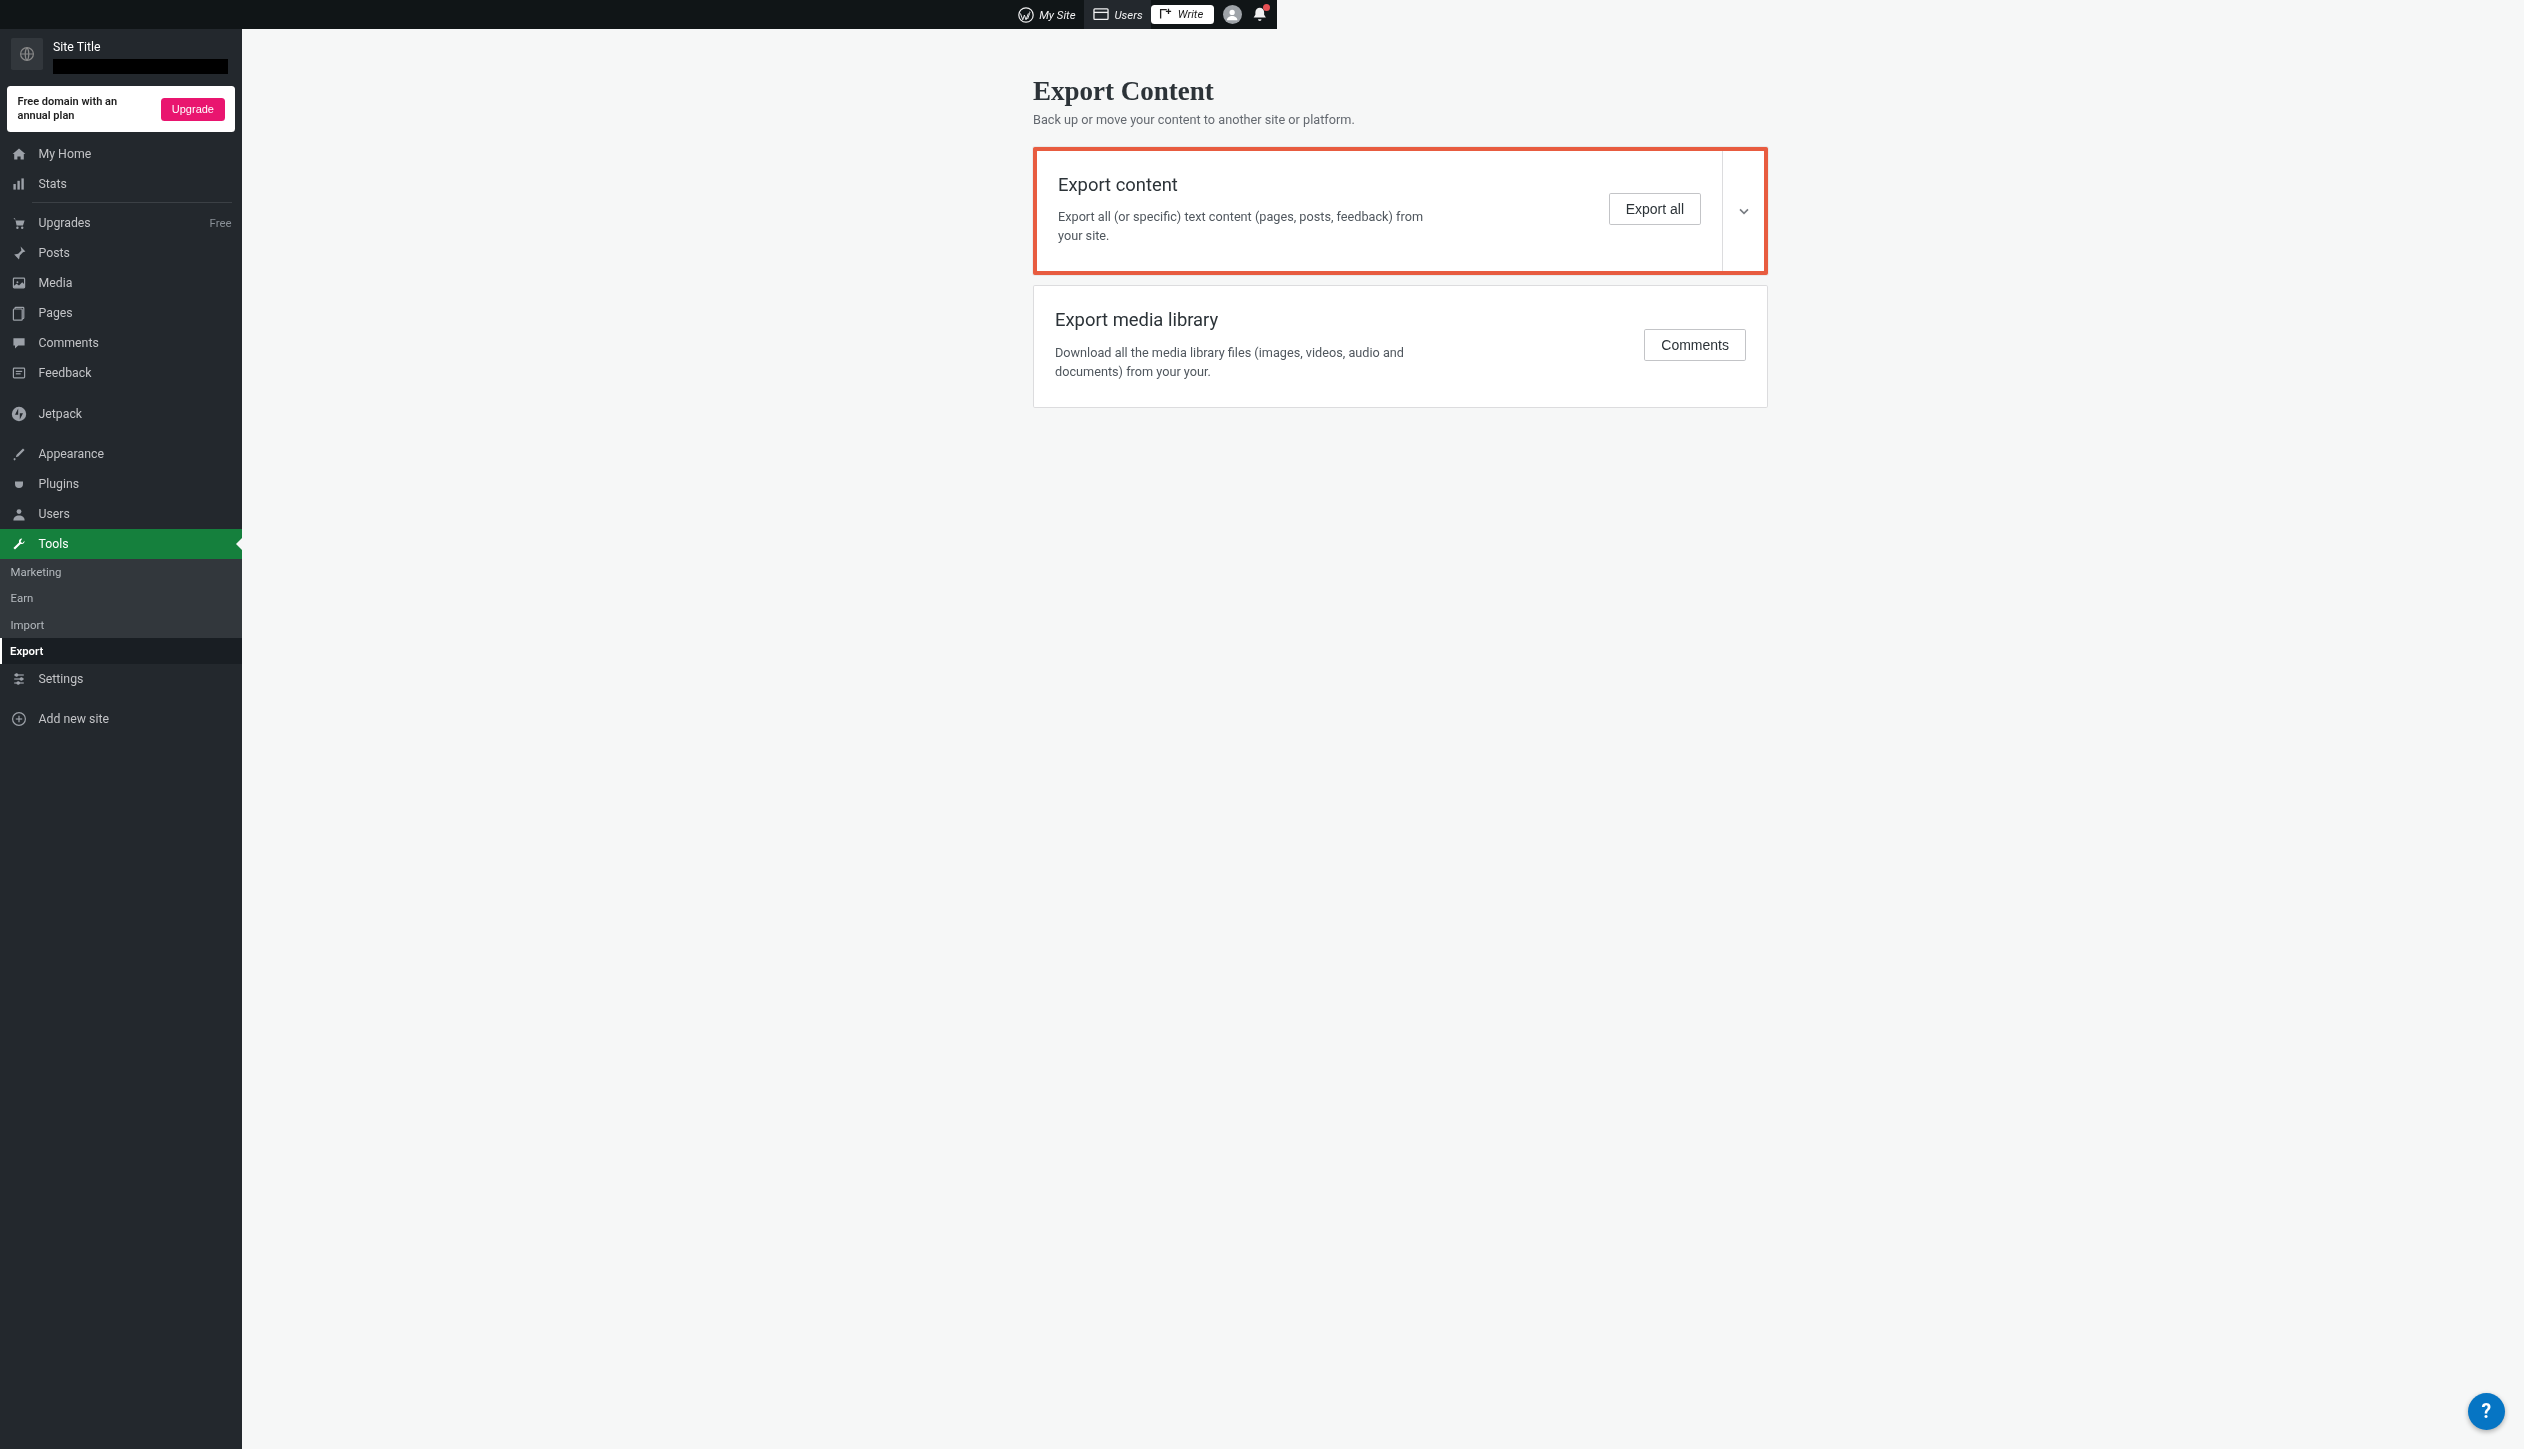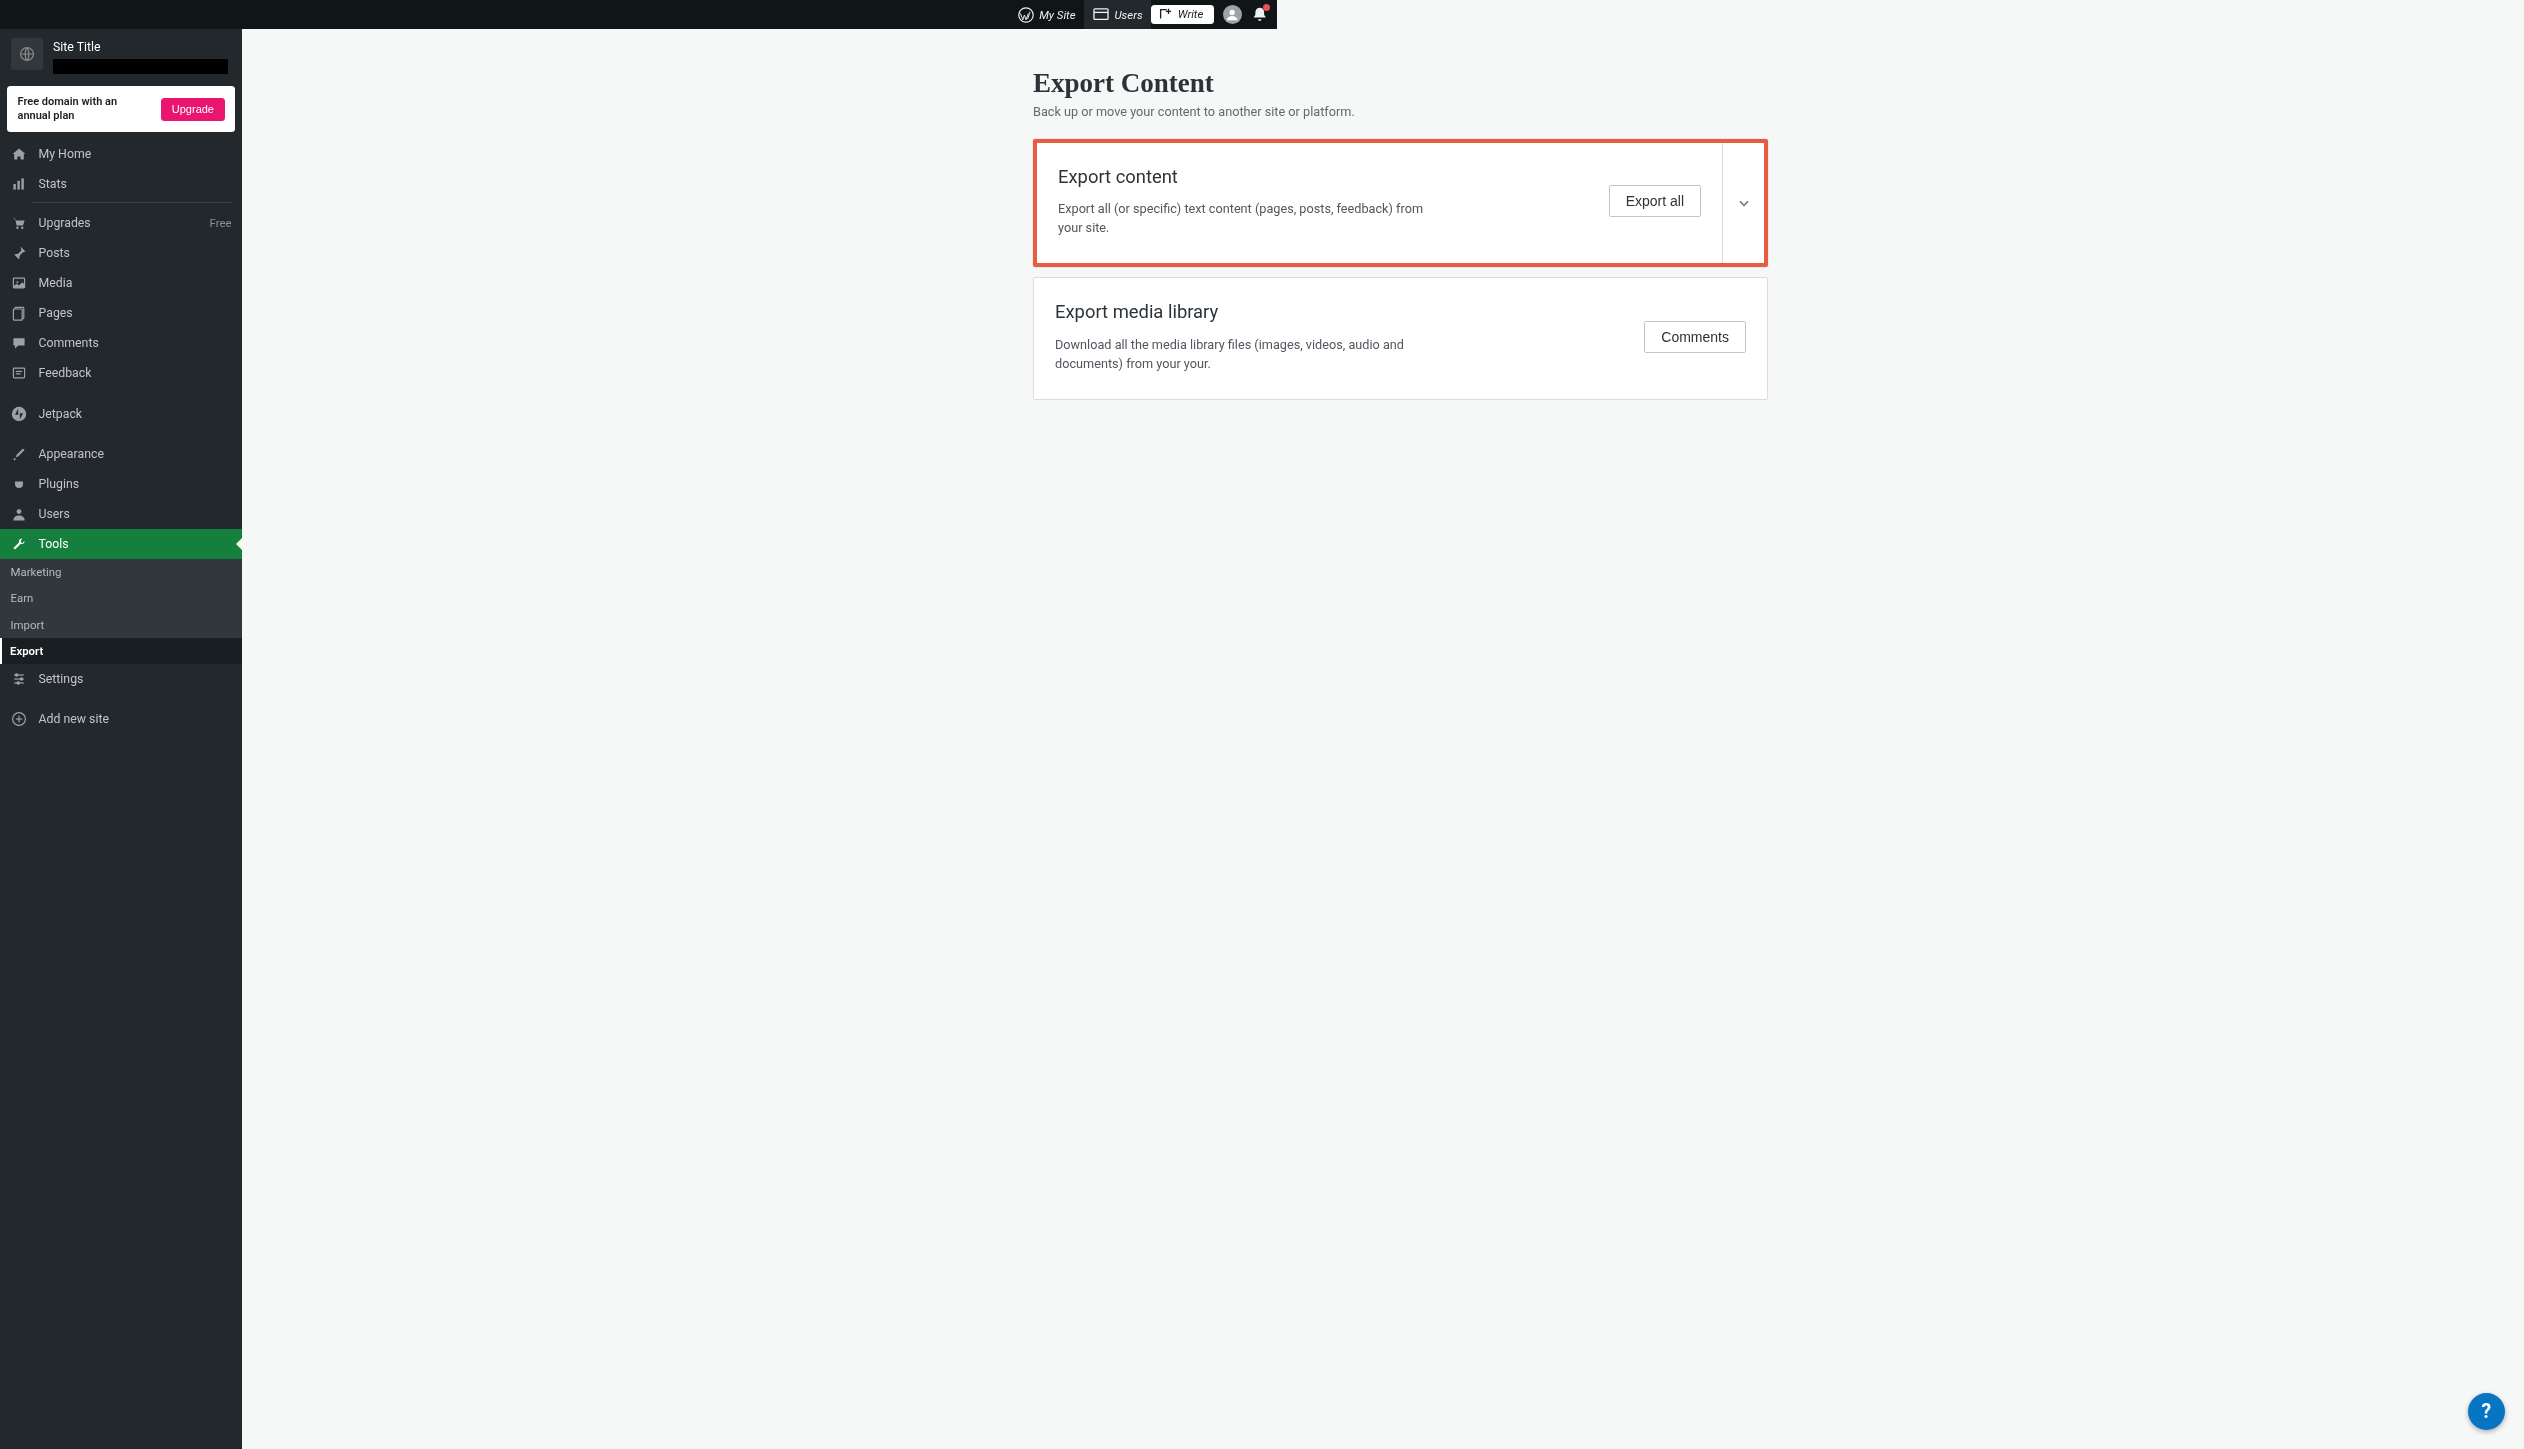--- a/index.html
+++ b/index.html
@@ -131,21 +131,21 @@
 
   
   .main {
     position:absolute;
     top:29px; left:242px; right:0; bottom:0;
     padding: 39px 0 0 0;
     overflow:auto;
   }
   .content-wrap {
     width: 770px;
-    margin: 0 auto;
+    margin: 8px auto;
     padding-left: 35px;
   }
   .page-title {
     font-family: Georgia, "Times New Roman", serif;
     font-size: 27px;
     color:#2c3338;
     margin-bottom: 5.3px;
   }
   .page-sub {
     color:#646970; font-size:12.7px; margin-bottom: 19.3px;

